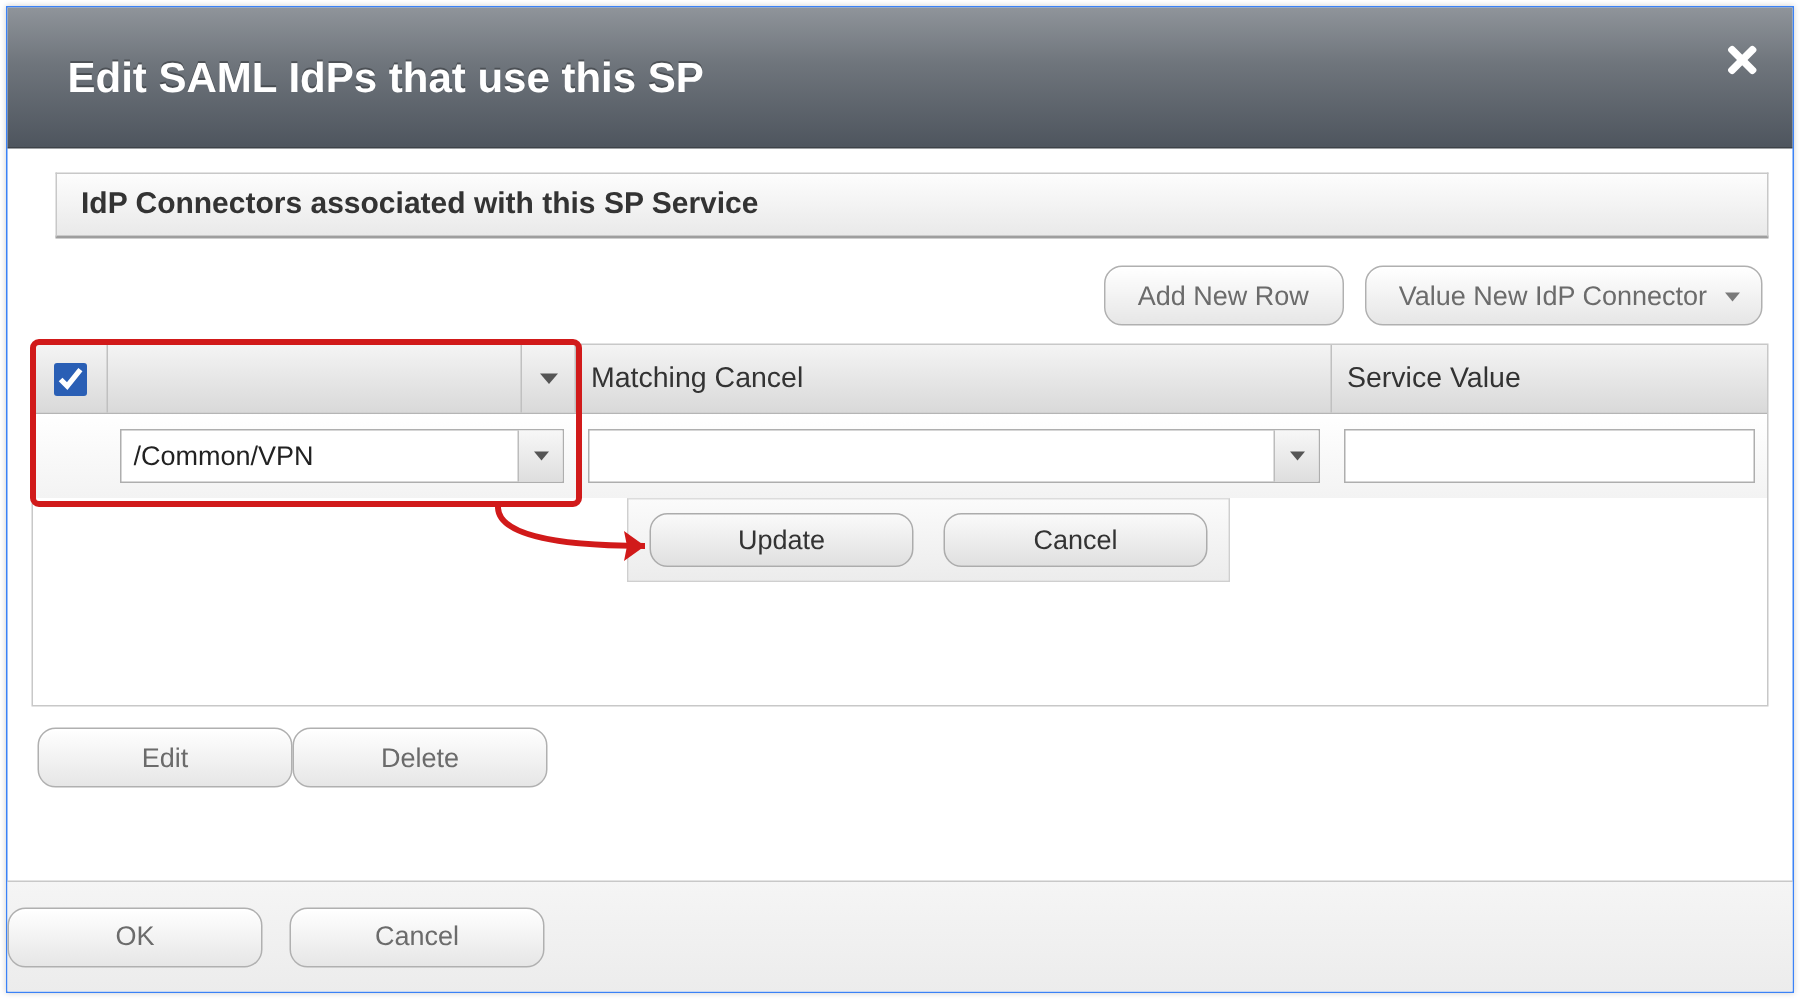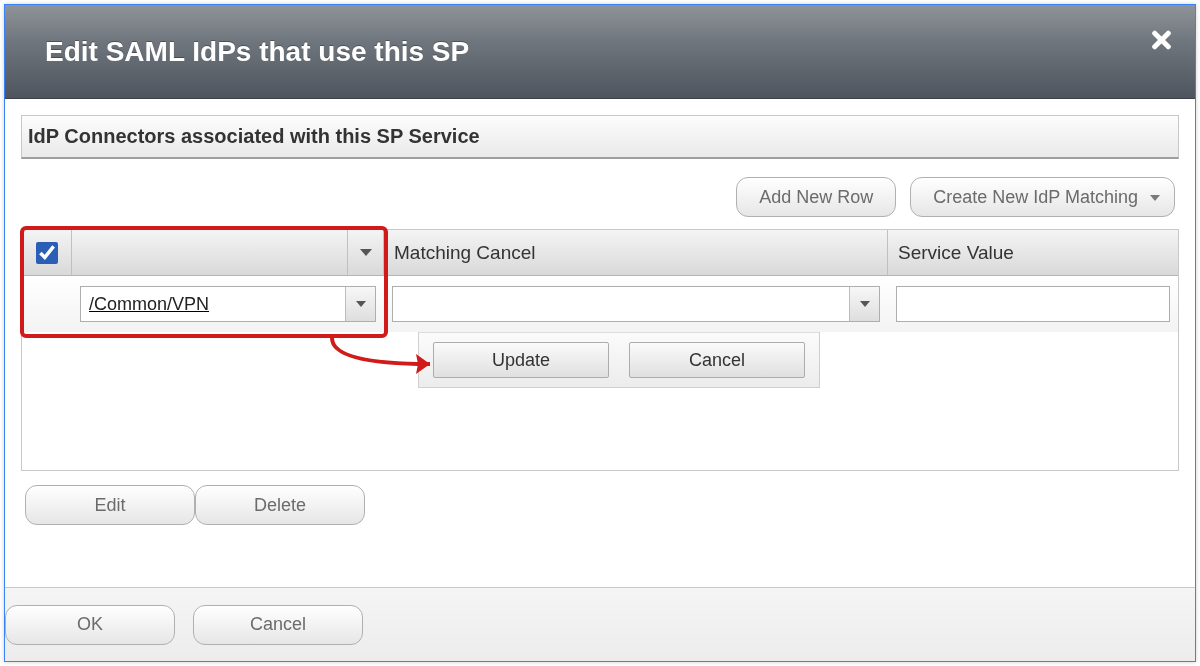--- a/index.html
+++ b/index.html
@@ -44,23 +44,24 @@
     flex:1; padding:16px 16px 10px 16px;
     display:flex; flex-direction:column;
   }
 
   .section-header {
     background: linear-gradient(to bottom,#fdfdfd,#e9e9e9);
     border:1px solid #c8c8c8;
     border-bottom:2px solid #9e9e9e;
     height:44px;
     display:flex; align-items:center;
-    padding-left:6px;
+    padding-left:16px;
     font-size:20px; font-weight:bold; color:#333;
     margin-bottom:18px;
+    margin-left:16px;
   }
 
   .actionbar {
     display:flex; justify-content:flex-end; gap:14px;
     margin-bottom:12px; padding-right:4px;
   }
   .btn {
     height:40px;
     border:1px solid #b0b0b0; border-radius:12px;
     background: linear-gradient(to bottom,#ffffff,#e6e6e6);
@@ -112,21 +113,21 @@
   .th.val   { width:290px; border-right:none; }
 
   .tbody-row {
     display:flex; height:56px;
     background: linear-gradient(to bottom,#ffffff,#f3f3f3);
   }
   .td {
     display:flex; align-items:center; padding:6px 8px;
   }
   .td.check { width:50px; justify-content:center; }
-  .td.conn  { width:312px;text-decoration:underline; }
+  .td.conn  { width:312px; }
   .td.src   { flex:1; }
   .td.val   { width:290px; }
 
   input[type=checkbox].hdrchk {
     width:22px; height:22px; accent-color:#2a5fb5;
   }
 
   .combo {
     flex:1; height:36px; display:flex;
     border:1px solid #aeaeae; background:#fff;
@@ -152,21 +153,21 @@
   .row-actions {
     position:absolute; left:396px; top:102px;
     width:402px;
     background:linear-gradient(to bottom,#fbfbfb,#ececec);
     border:1px solid #cfcfcf; border-top:1px solid #dcdcdc;
     height:56px; display:flex; align-items:center; justify-content:center;
     gap:20px;
   }
   .row-actions .rbtn {
     width:176px; height:36px;
-    border:1px solid #acacac; border-radius:2px;
+    border:1px solid #acacac; border-radius:12px;
     background:linear-gradient(to bottom,#fafafa,#e0e0e0);
     font-size:18px; color:#333; display:inline-flex; align-items:center; justify-content:center;
     cursor:pointer;
   }
 
   .bottom-actions {
     display:flex; padding-left:4px;
   }
 
   .footer {
@@ -195,21 +196,21 @@
     <span>Edit SAML IdPs that use this SP</span>
     <div class="close-x"></div>
   </div>
 
   <div class="body-area">
 
     <div class="section-header">IdP Connectors associated with this SP Service</div>
 
     <div class="actionbar">
       <div class="btn">Add New Row</div>
-      <div class="btn dropdown">Create New IdP Matching</div>
+      <div class="btn dropdown">Value New IdP Connector</div>
     </div>
 
     <div class="main-panel">
       <div class="thead-row">
         <div class="th check">
           <input type="checkbox" class="hdrchk" checked="" style="">
         </div>
         <div class="th conn">
           <div class="sort"></div>
         </div>

